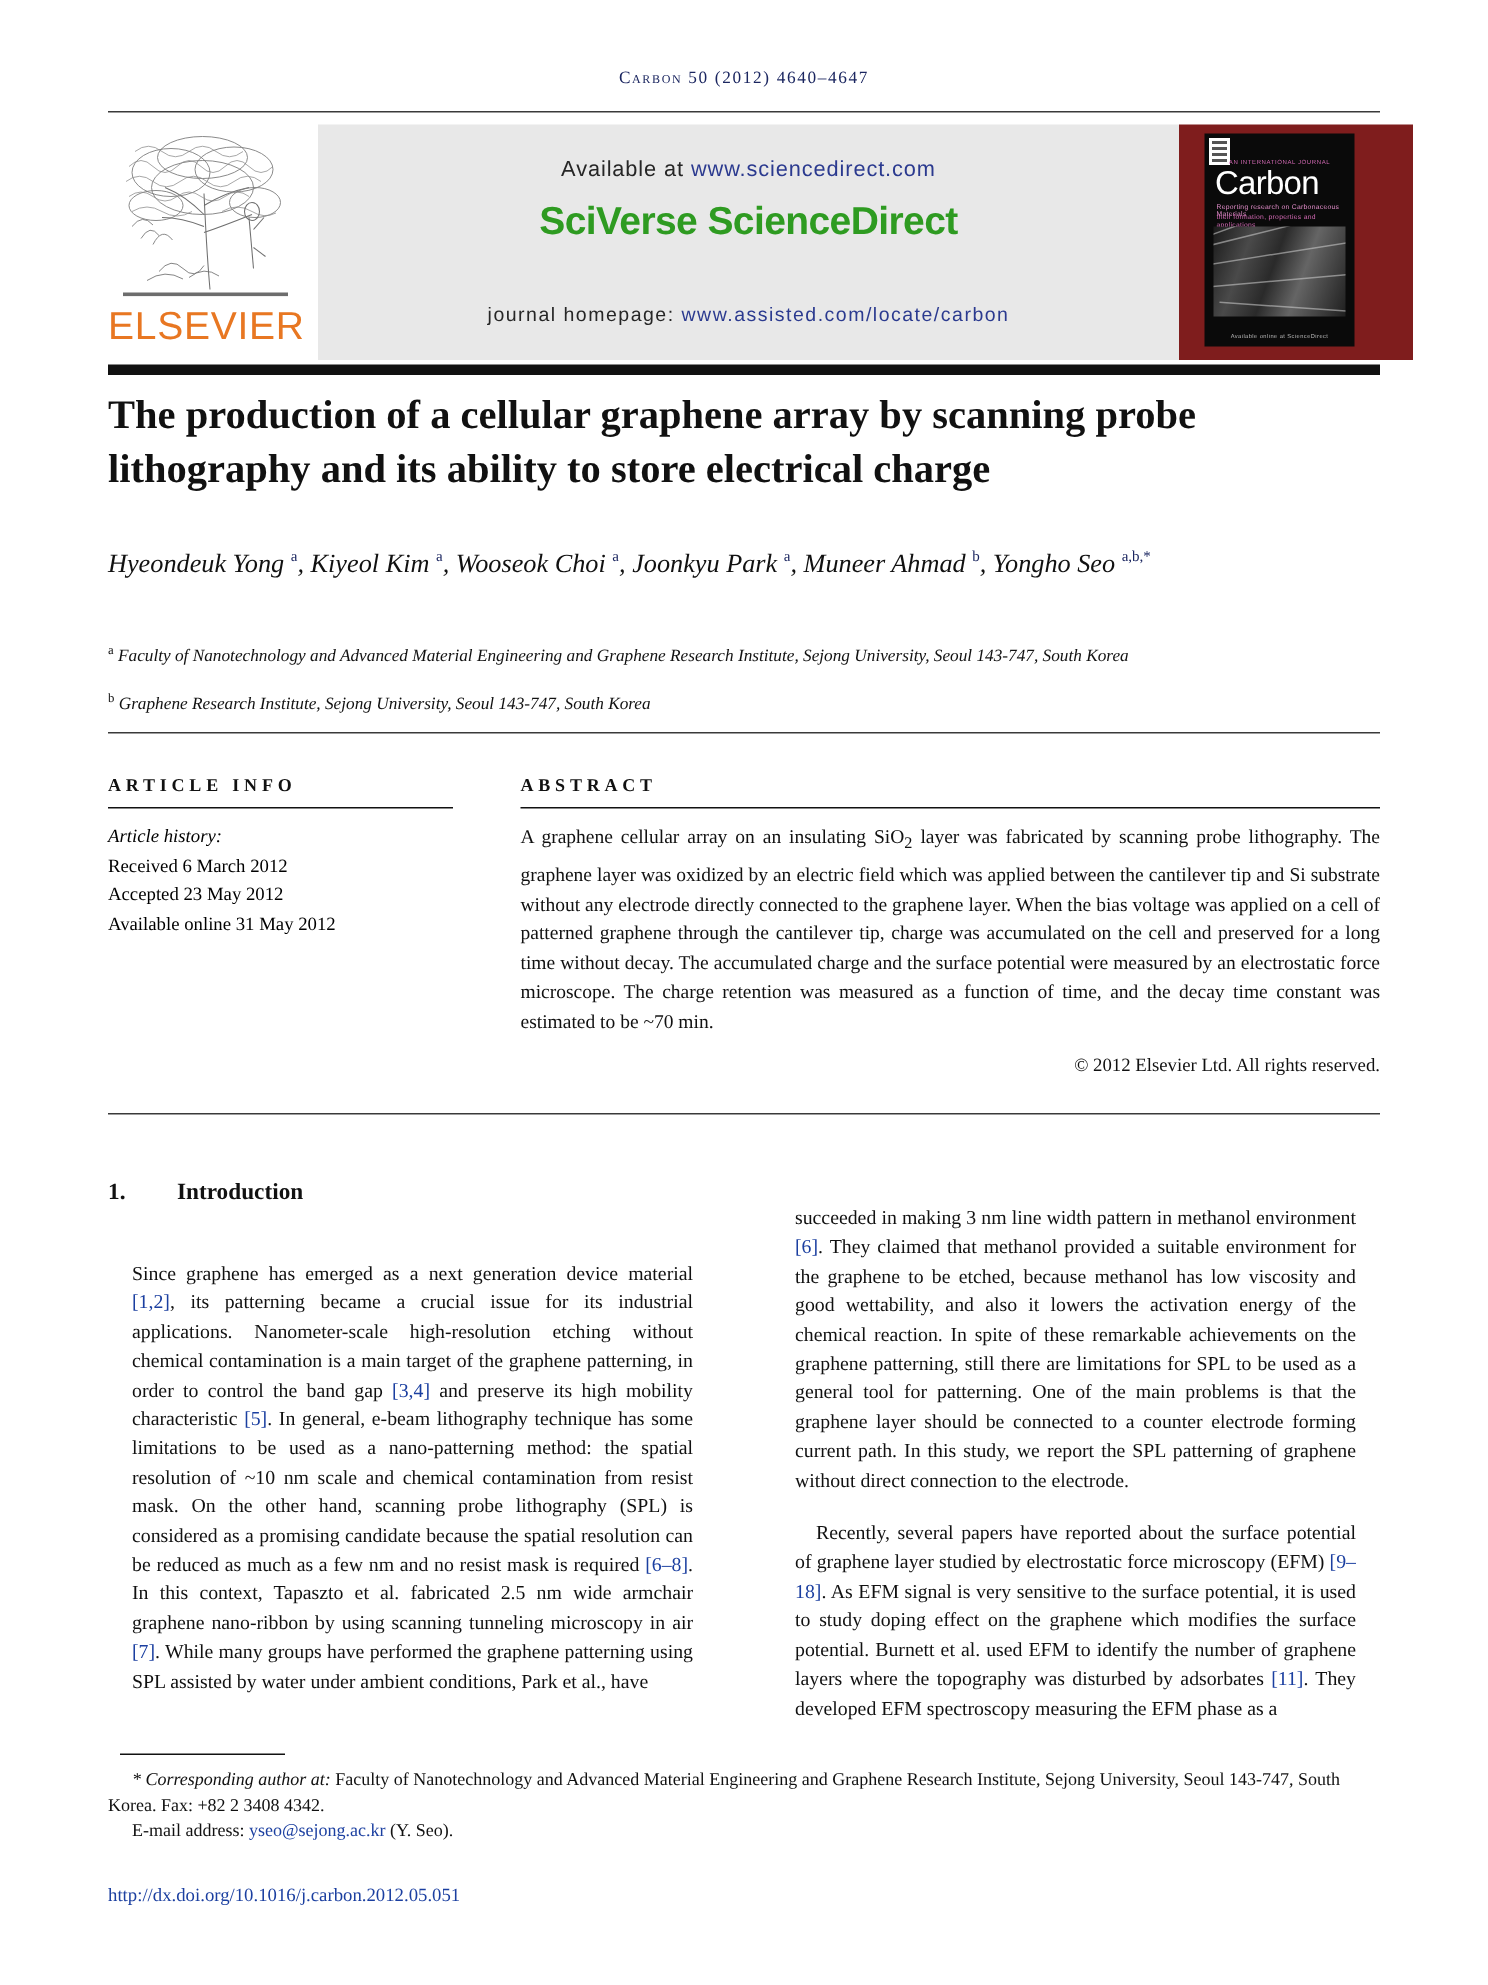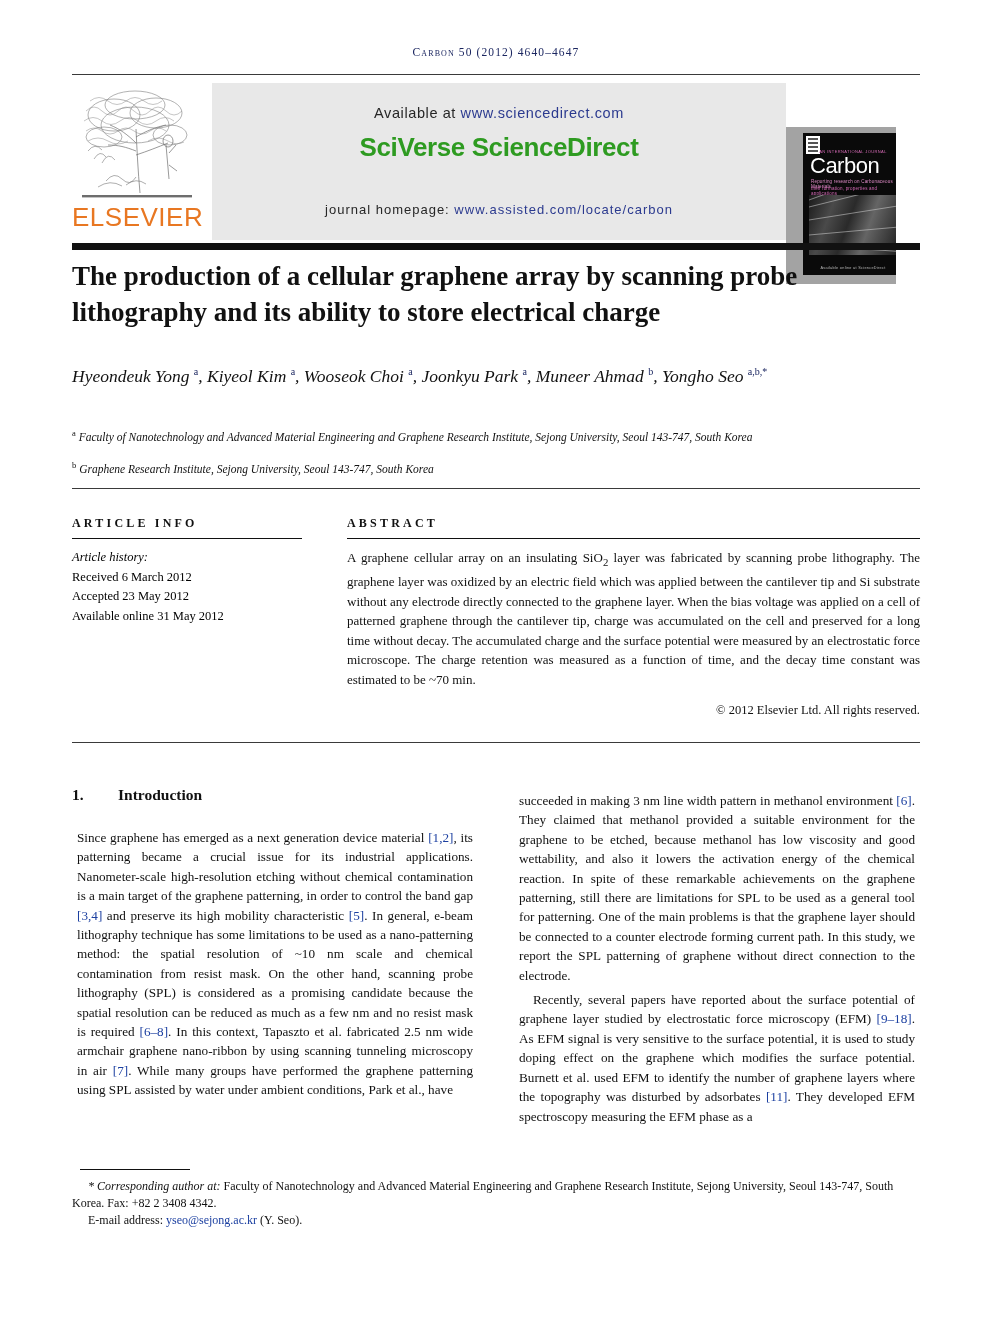--- a/index.html
+++ b/index.html
@@ -111,24 +111,23 @@
     font-size: 13px;
     letter-spacing: 1.0px;
     color: #262626;
   }
   .sd-homepage .link { color: #2b3a8f; }
 
   
   .cover {
     position: absolute;
     left: 714px; top: 0;
-    width: 110px; height: 157px;
-    background: #a3a3a3;
+    width: 156px; height: 157px;
+    background: #7f1d1d;
     overflow: hidden;
-    margin-top: 44px;
   }
   .cover-inner {
     position: absolute;
     left: 17px; top: 6px;
     width: 100px; height: 142px;
     background: #0a0a0a;
   }
   .cover-badge {
     position: absolute;
     left: 3px; top: 3px;
@@ -292,21 +291,21 @@
     position: absolute;
     width: 406px;
     font-family: "Liberation Serif", serif;
     font-size: 13.2px;
     line-height: 19.4px;
     text-align: justify;
     color: #111;
   }
   #col-left  { left: 72px;  top: 823px; }
   #col-right { left: 514px; top: 786px; }
-  .col p { margin: 5px; text-indent: 0; }
+  .col p { margin: 16px; text-indent: 0; }
   .col p + p { text-indent: 14px; }
   .ref { color: #1b3fa0; }
 
   
   .foot-rule {
     position: absolute;
     left: 80px; top: 1169px;
     width: 110px; height: 1px;
     background: #111;
   }
@@ -484,14 +483,15 @@
   <div class="foot-rule"></div>
   <div class="footnote">
     <div>
       <span class="indent"></span><span class="ital">*</span>
       <span class="ital">Corresponding author at:</span><span> Faculty of Nanotechnology and Advanced Material Engineering and Graphene Research Institute, Sejong University, Seoul 143-747, South Korea. Fax: +82 2 3408 4342.</span>
     </div>
     <div>
       <span class="indent"></span><span>E-mail address: </span><span class="maillink">yseo@sejong.ac.kr</span><span> (Y. Seo).</span>
     </div>
   </div>
+  <div class="foot-doi">http://dx.doi.org/10.1016/j.carbon.2012.05.051</div>
 
 </div>
 
 </body></html>

